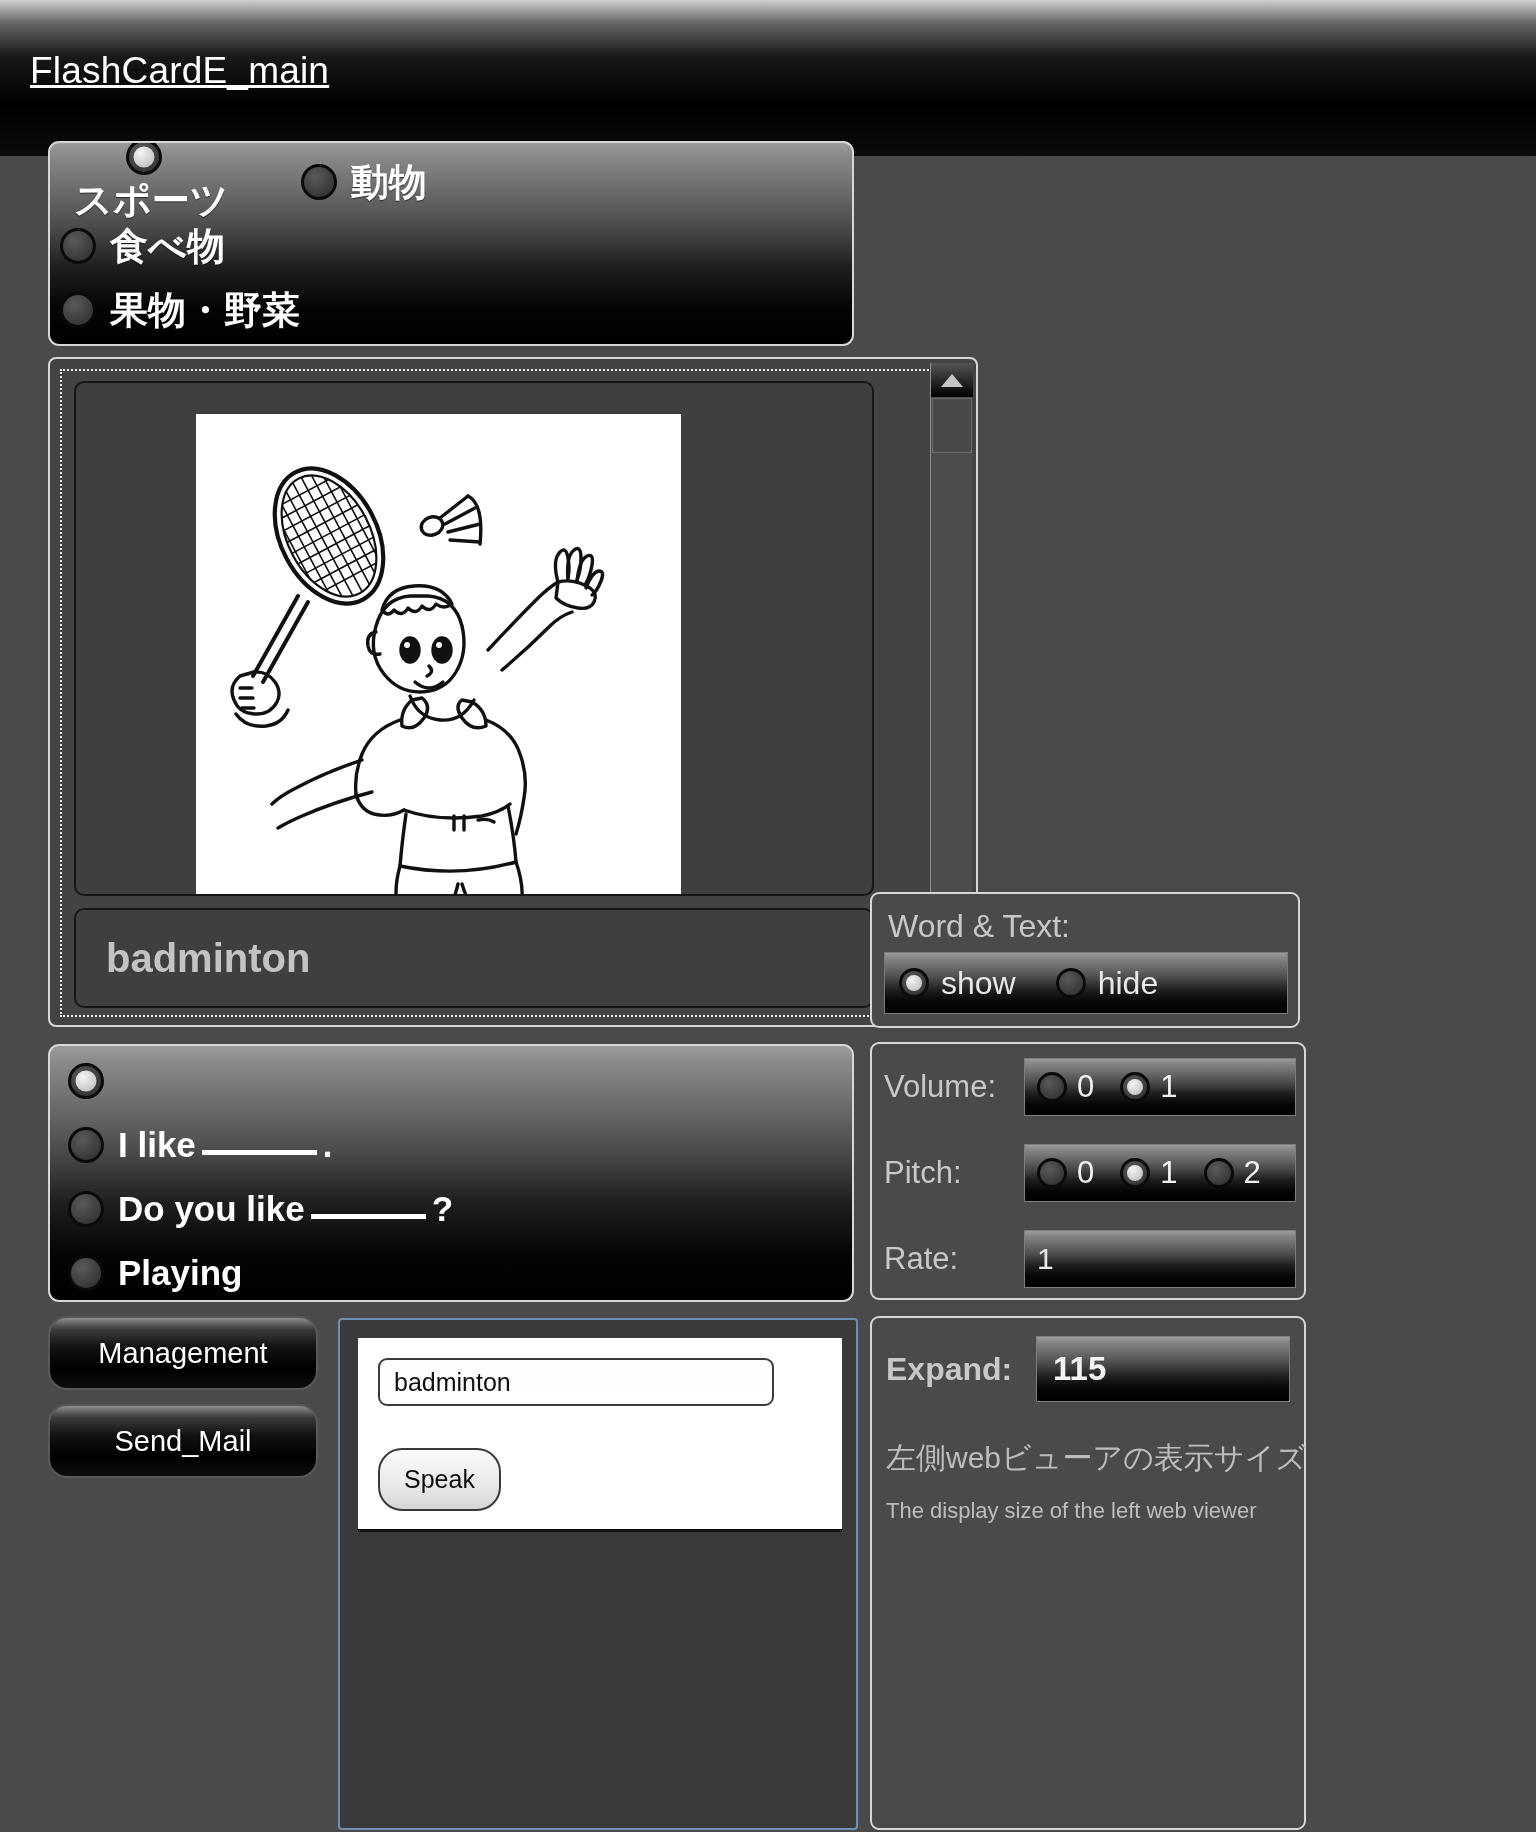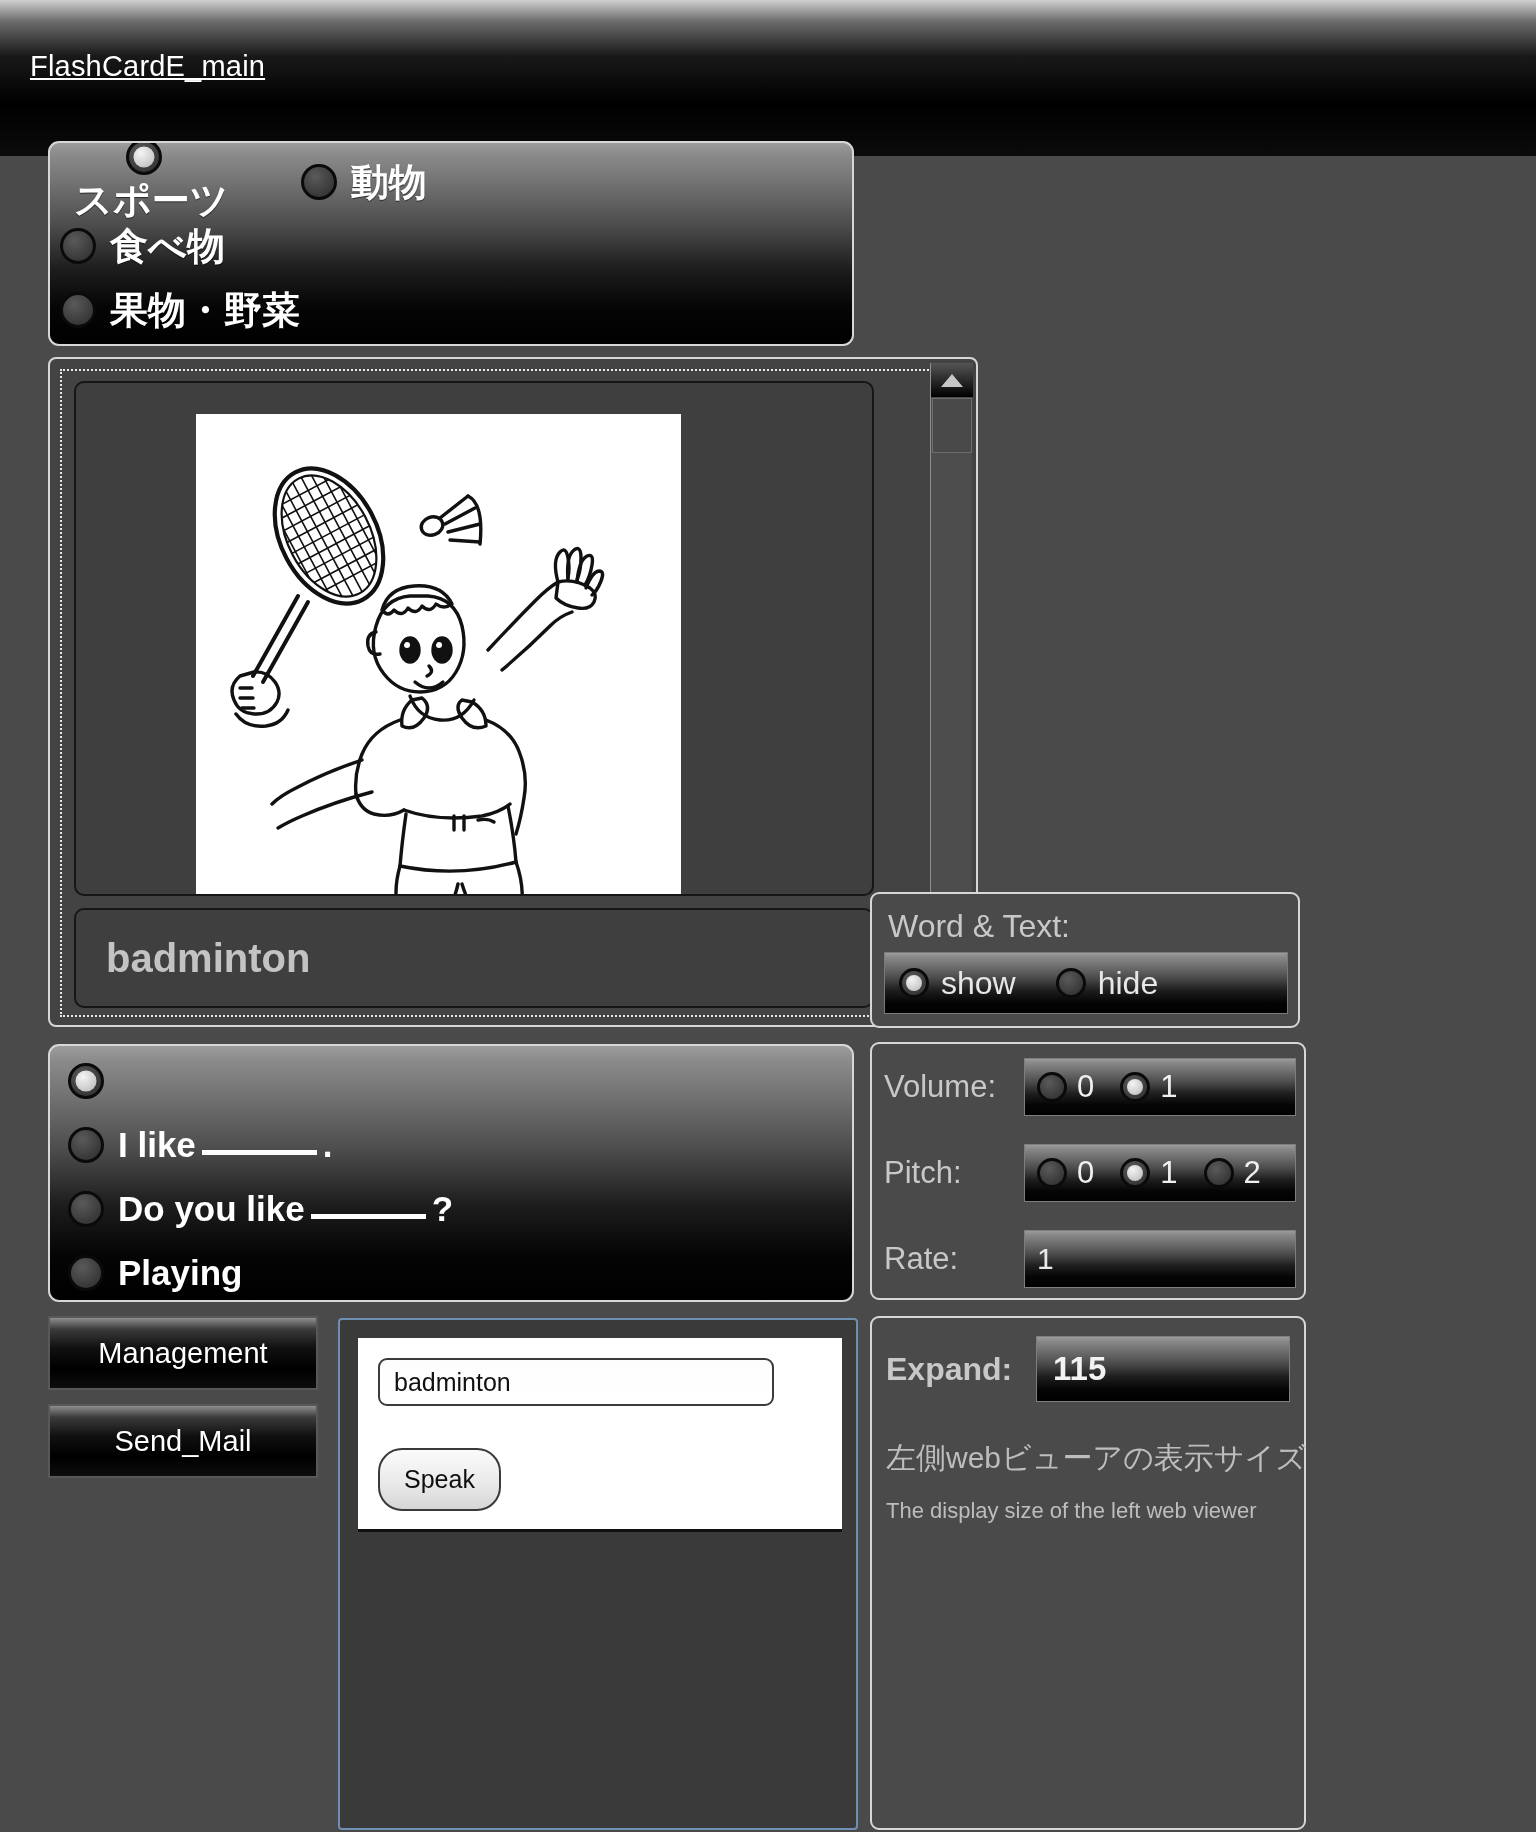--- a/index.html
+++ b/index.html
@@ -14,21 +14,21 @@
   
   .titlebar {
     position: absolute;
     left: 0; top: 0;
     width: 1536px; height: 156px;
     background: linear-gradient(to bottom, #cfcfcf 0%, #6a6a6a 14%, #191919 36%, #000000 66%, #0b0b0b 100%);
   }
   .title-link {
     position: absolute;
     left: 30px; top: 50px;
-    font-size: 29px;
+    font-size: 37px;
     color: #ffffff;
     text-decoration: underline;
     letter-spacing: .2px;
     cursor: pointer;
   }
 
   
   .glossy {
     background: linear-gradient(to bottom,
       #9c9c9c 0%, #8a8a8a 6%, #6e6e6e 22%, #4a4a4a 42%,
@@ -193,21 +193,21 @@
     width: 115px;
     margin: 0 6px;
     vertical-align: 2px;
   }
 
   
   .btn-dark {
     position: absolute;
     width: 270px; height: 74px;
     border: 2px solid #585858;
-    border-radius: 1px;
+    border-radius: 19px;
     background: linear-gradient(to bottom, #8e8e8e 0%, #3b3b3b 16%, #111 42%, #000 72%, #0d0d0d 100%);
     color: #ffffff;
     font-size: 29px;
     display: flex; align-items: center; justify-content: center;
     cursor: pointer;
     text-shadow: 0 1px 2px #000;
   }
   #btn-management { left: 48px; top: 1316px; }
   #btn-sendmail   { left: 48px; top: 1404px; }
 

